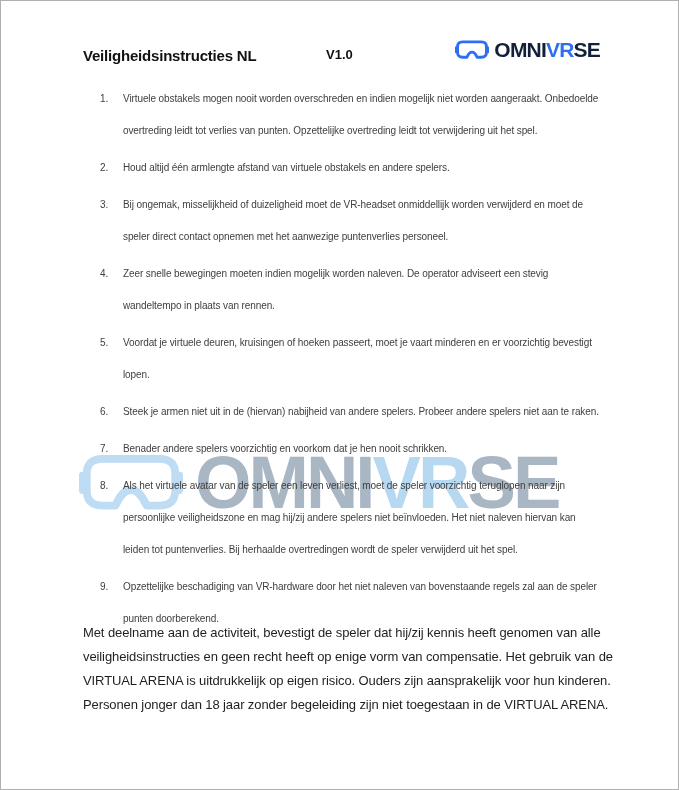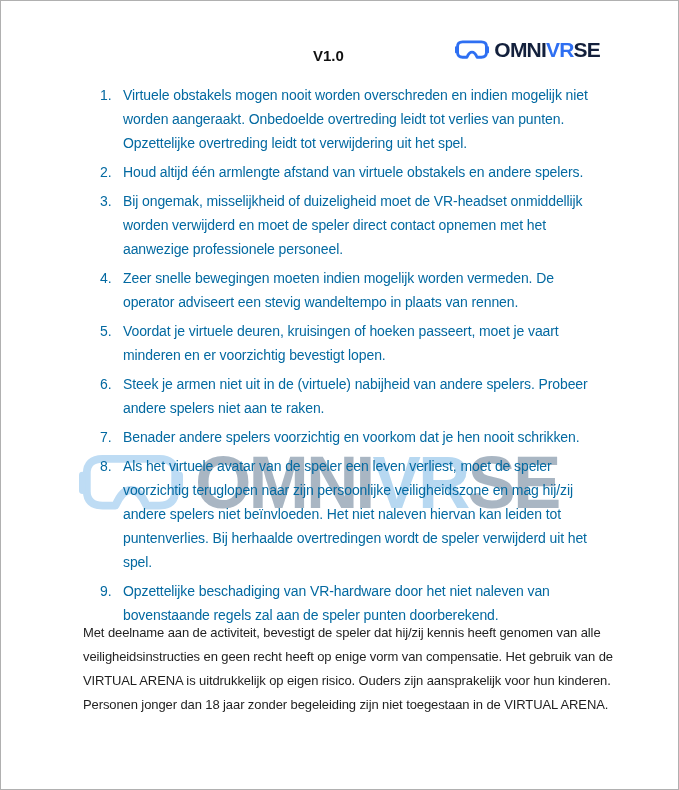--- a/index.html
+++ b/index.html
@@ -14,22 +14,22 @@
     overflow:hidden;
   }
 
   
   .doc-title {
     position:absolute; left:82px; top:46px;
     font-size:15px; font-weight:bold; color:#111111;
     letter-spacing:-0.2px;
   }
   .doc-version {
-    position:absolute; left:312px; top:46px;
-    font-size:15px; font-weight:bold; color:#111111;
+    position:absolute; left:325px; top:46px;
+    font-size:13px; font-weight:bold; color:#111111;
   }
   .logo {
     position:absolute; right:78px; top:37px;
     display:flex; align-items:center; gap:5px;
   }
   .logo svg { display:block; }
   .logo-text {
     font-size:21px; font-weight:bold; letter-spacing:-0.8px;
     color:#13203c;
   }
@@ -52,21 +52,21 @@
   .wm-text .mid { color:#b7d8f1; }
 
   
   .content {
     position:absolute; left:82px; top:82px; width:516px;
     z-index:1;
   }
   ol.instructions {
     list-style:none;
     counter-reset:item;
-    font-size:14px; line-height:24px; color:#0369a1;
+    font-size:10px; line-height:32px; color:#404040;
     letter-spacing:-0.1px;
   }
   ol.instructions li {
     counter-increment:item;
     position:relative;
     padding-left:40px;
     margin-bottom:5px;
   }
   ol.instructions li::before {
     content:counter(item) ".";
@@ -90,41 +90,42 @@
     <span>
       <svg width="104" height="73" viewBox="0 0 40 28" fill="none">
         <path d="M 9 4.5 H 31 C 35 4.5 37 6.5 37 10 V 17 C 37 20.5 35 22.5 31 22.5 H 26 C 24 18 22.3 16.5 20 16.5 C 17.7 16.5 16 18 14 22.5 H 9 C 5 22.5 3 20.5 3 17 V 10 C 3 6.5 5 4.5 9 4.5 Z" stroke="#bedcf4" stroke-width="3" stroke-linejoin="round"></path>
         <rect x="0" y="9.5" width="2.6" height="8.5" rx="1.3" fill="#bedcf4"></rect>
         <rect x="37.4" y="9.5" width="2.6" height="8.5" rx="1.3" fill="#bedcf4"></rect>
       </svg>
     </span>
     <span class="wm-text"><span>OMNI</span><span class="mid">VR</span><span>SE</span></span>
   </div>
 
+  <div class="doc-title">Veiligheidsinstructies NL</div>
   <div class="doc-version">V1.0</div>
 
   <div class="logo">
     <span>
       <svg width="34" height="24" viewBox="0 0 40 28" fill="none">
         <path d="M 9 4.5 H 31 C 35 4.5 37 6.5 37 10 V 17 C 37 20.5 35 22.5 31 22.5 H 26 C 24 18 22.3 16.5 20 16.5 C 17.7 16.5 16 18 14 22.5 H 9 C 5 22.5 3 20.5 3 17 V 10 C 3 6.5 5 4.5 9 4.5 Z" stroke="#2e6ff2" stroke-width="3.4" stroke-linejoin="round"></path>
         <rect x="0" y="9.5" width="2.6" height="8.5" rx="1.3" fill="#2e6ff2"></rect>
         <rect x="37.4" y="9.5" width="2.6" height="8.5" rx="1.3" fill="#2e6ff2"></rect>
       </svg>
     </span>
     <span class="logo-text"><span>OMNI</span><span class="mid">VR</span><span>SE</span></span>
   </div>
 
   <div class="content">
     <ol class="instructions">
         <li>Virtuele obstakels mogen nooit worden overschreden en indien mogelijk niet worden aangeraakt. Onbedoelde overtreding leidt tot verlies van punten. Opzettelijke overtreding leidt tot verwijdering uit het spel.</li>
         <li>Houd altijd één armlengte afstand van virtuele obstakels en andere spelers.</li>
-        <li>Bij ongemak, misselijkheid of duizeligheid moet de VR-headset onmiddellijk worden verwijderd en moet de speler direct contact opnemen met het aanwezige professionele personeel.</li>
-        <li>Zeer snelle bewegingen moeten indien mogelijk worden vermeden. De operator adviseert een stevig wandeltempo in plaats van rennen.</li>
+        <li>Bij ongemak, misselijkheid of duizeligheid moet de VR-headset onmiddellijk worden verwijderd en moet de speler direct contact opnemen met het aanwezige puntenverlies personeel.</li>
+        <li>Zeer snelle bewegingen moeten indien mogelijk worden naleven. De operator adviseert een stevig wandeltempo in plaats van rennen.</li>
         <li>Voordat je virtuele deuren, kruisingen of hoeken passeert, moet je vaart minderen en er voorzichtig bevestigt lopen.</li>
-        <li>Steek je armen niet uit in de (virtuele) nabijheid van andere spelers. Probeer andere spelers niet aan te raken.</li>
+        <li>Steek je armen niet uit in de (hiervan) nabijheid van andere spelers. Probeer andere spelers niet aan te raken.</li>
         <li>Benader andere spelers voorzichtig en voorkom dat je hen nooit schrikken.</li>
         <li>Als het virtuele avatar van de speler een leven verliest, moet de speler voorzichtig teruglopen naar zijn persoonlijke veiligheidszone en mag hij/zij andere spelers niet beïnvloeden. Het niet naleven hiervan kan leiden tot puntenverlies. Bij herhaalde overtredingen wordt de speler verwijderd uit het spel.</li>
         <li>Opzettelijke beschadiging van VR-hardware door het niet naleven van bovenstaande regels zal aan de speler punten doorberekend.</li>
       </ol>
   </div>
 
   <p class="footer-paragraph">Met deelname aan de activiteit, bevestigt de speler dat hij/zij kennis heeft genomen van alle veiligheidsinstructies en geen recht heeft op enige vorm van compensatie. Het gebruik van de VIRTUAL ARENA is uitdrukkelijk op eigen risico. Ouders zijn aansprakelijk voor hun kinderen. Personen jonger dan 18 jaar zonder begeleiding zijn niet toegestaan in de VIRTUAL ARENA.</p>
 
 </div>
 

